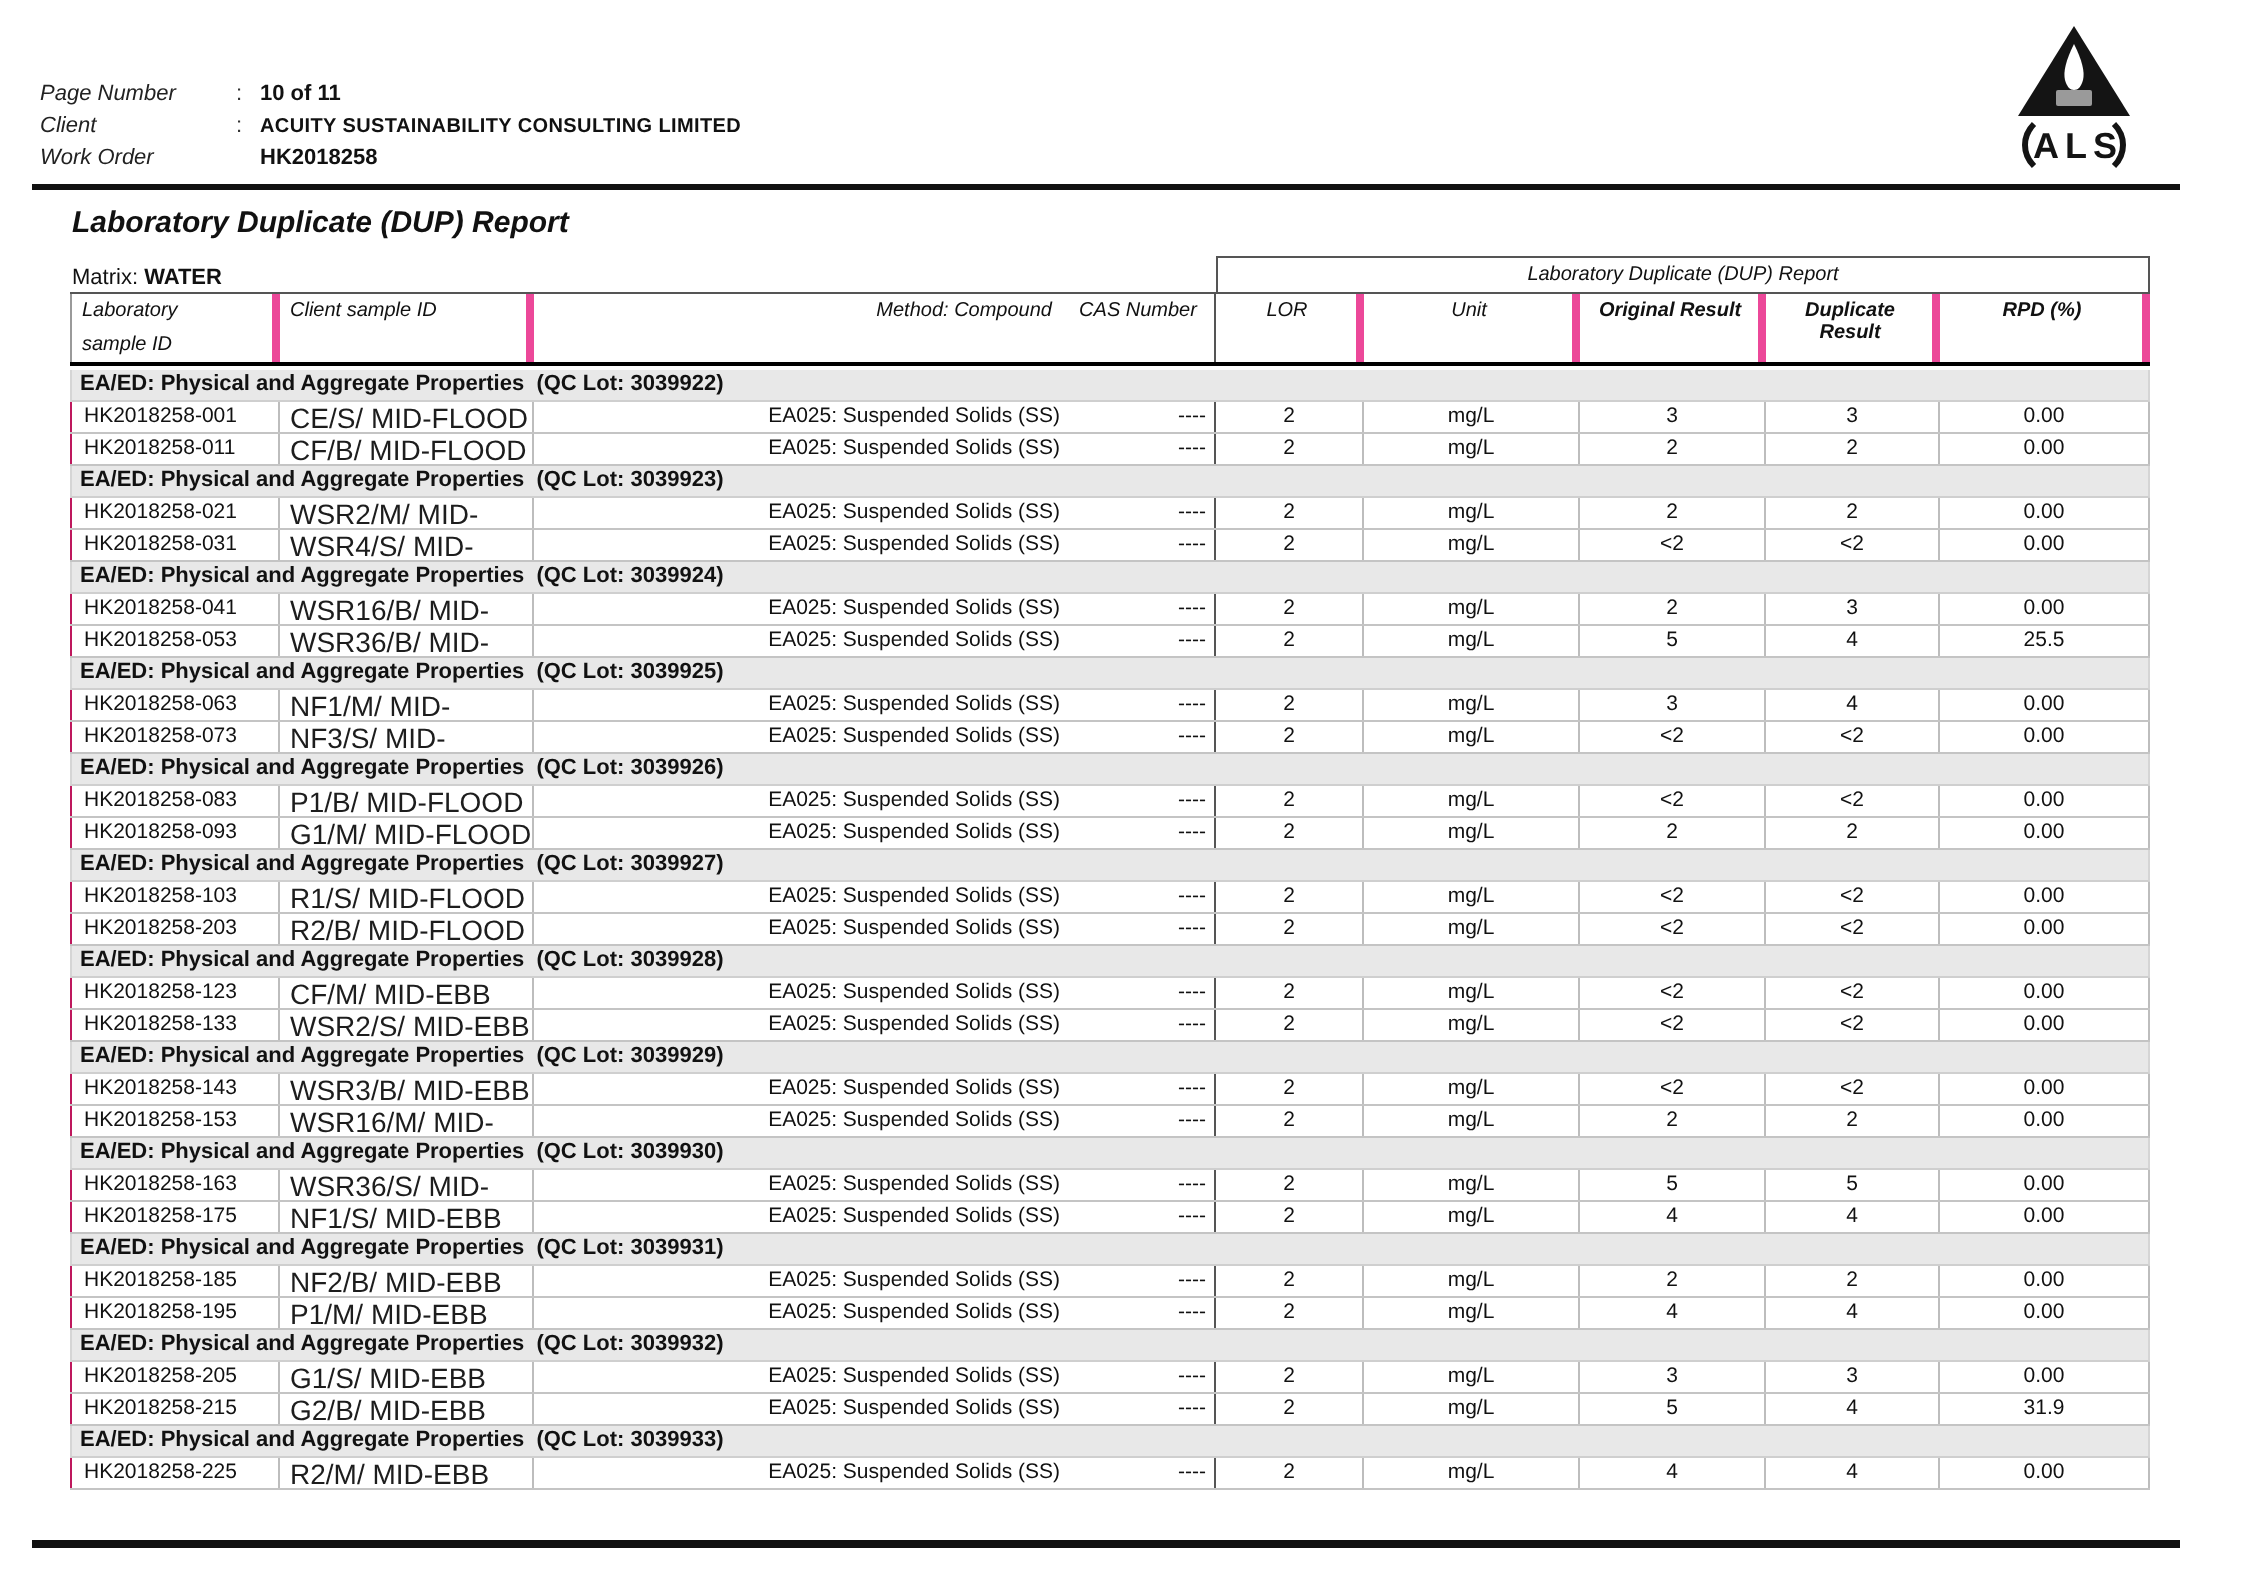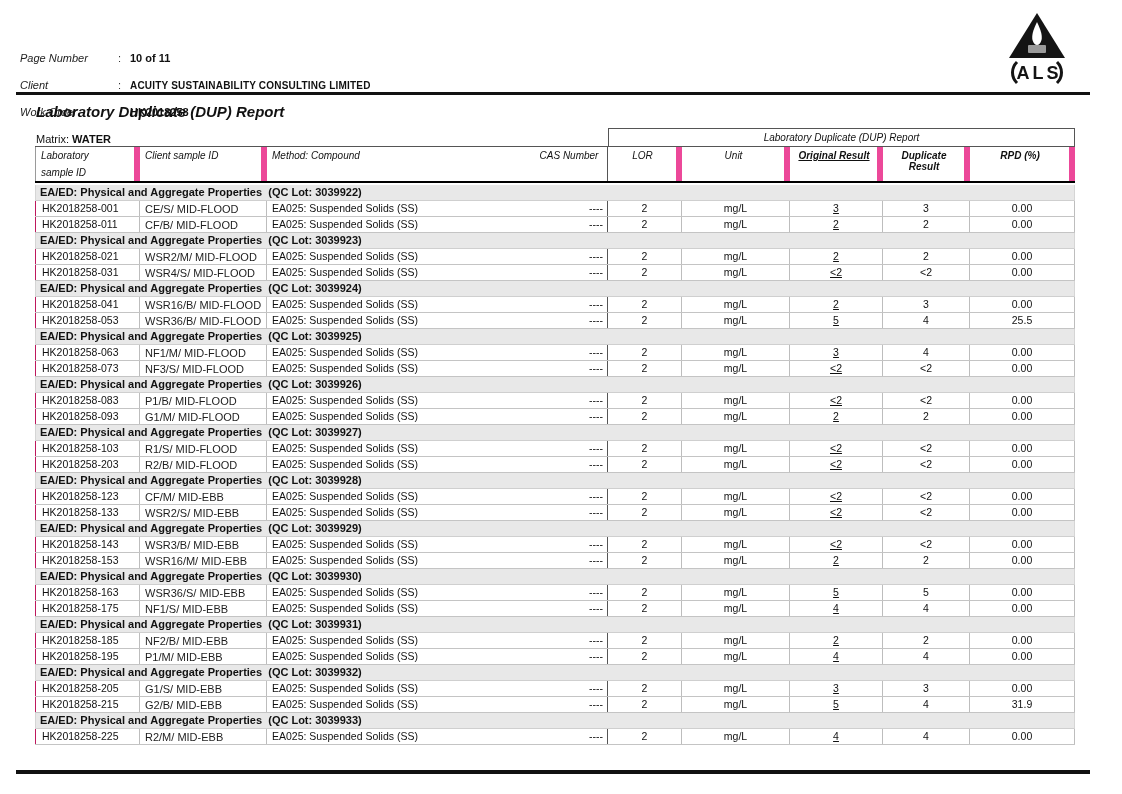--- a/index.html
+++ b/index.html
@@ -3,74 +3,74 @@
 <meta charset="utf-8">
 <style>
   * { margin:0; padding:0; box-sizing:border-box; }
   html,body { background:#f2f2f2; }
   .page {
     position:relative; width:1122px; height:794px; background:#ffffff;
     font-family:"Liberation Sans", sans-serif; color:#111; overflow:hidden;
   }
   
   .doc-header { position:absolute; left:20px; top:40px; }
-  .hrow { display:flex; height:16px; line-height:15px;margin-top:11px; }
+  .hrow { display:flex; height:16px; line-height:15px; }
   .hlabel { width:98px; font-style:italic; font-size:11px; color:#222; }
   .hcolon { width:12px; font-size:11px; color:#333; }
   .hvalue { font-weight:bold; font-size:11px; }
   .hrow:nth-child(2) .hvalue { font-size:10px; letter-spacing:0.2px; }
   .header-rule { position:absolute; left:16px; top:92px; width:1074px; height:3px; background:#111; }
   .footer-rule { position:absolute; left:16px; top:770px; width:1074px; height:4px; background:#111; }
   .logo { position:absolute; left:1000px; top:11px; }
   
   .title { position:absolute; left:36px; top:103px; font-size:15px; font-weight:bold; font-style:italic; }
   .matrix { position:absolute; left:36px; top:133px; font-size:11px; }
   .matrix .mval { font-weight:bold; }
   
   .c-lab    { width:105px; }
   .c-client { width:127px; }
-  .c-method { width:263px; }
+  .c-method { width:263px;text-align:right; }
   .c-cas    { width:78px;  }
   .c-lor    { width:74px;  }
   .c-unit   { width:108px; }
-  .c-orig   { width:93px;text-decoration:underline;  }
+  .c-orig   { width:93px;  }
   .c-dup    { width:87px;  }
   .c-rpd    { width:105px; }
   .spanner {
     position:absolute; left:608px; top:128px; width:467px; height:18px;
     border:1px solid #555; border-bottom:none;
     font-style:italic; font-size:10px; text-align:center; line-height:17px;
   }
   .thead {
     position:absolute; left:35px; top:146px; width:1040px; height:37px;
     display:flex; border-top:1px solid #555; border-bottom:2px solid #000;
     background:#fff;
   }
   .hcell {
     font-style:italic; font-size:10px; padding:3px 4px 0 5px;
-    border-right:6px solid #ec4899;
+    border-right:4px solid #ec4899;
   }
   .hcell:first-child { border-left:1px solid #9a9a9a; }
   .hcell.c-lab { display:flex; flex-direction:column; justify-content:space-between; padding-bottom:3px; }
   .hcell.c-method { border-right:none; }
   .hcell.c-cas { border-right:1px solid #555; text-align:center; }
   .hcell.center { text-align:center; }
   .hcell.bold { font-weight:bold; }
   
   .tbody { position:absolute; left:35px; top:185px; width:1040px; }
   .srow {
     height:16px; line-height:15px; background:#e8e8e8;
     border-bottom:1px solid #cfcfcf; border-left:1px solid #d5d5d5; border-right:1px solid #d5d5d5;
     font-weight:bold; font-size:11px; padding-left:4px; white-space:pre;
   }
   .trow { display:flex; height:16px; background:#fff; border-bottom:1px solid #c4c4c4; }
   .cell { line-height:15px; font-size:10.5px; border-right:1px solid #bdbdbd; overflow:hidden; }
   .trow .cell:first-child { border-left:1px solid #be185d; }
   .cell.c-lab    { padding-left:6px; }
-  .cell.c-client { padding-left:5px; font-size:11px; line-height:17px; color:#1d1d1d; }
+  .cell.c-client { padding-left:5px; font-size:14px; line-height:17px; color:#1d1d1d; }
   .cell.c-method { padding-left:5px; border-right:none; }
   .cell.c-cas    { text-align:right; padding-right:4px; border-right:1px solid #555; }
   .cell.c-lor, .cell.c-unit, .cell.c-orig, .cell.c-dup, .cell.c-rpd { text-align:center; }
 </style>
 </head>
 <body>
 
 <div class="page">
 
   <div class="doc-header">

